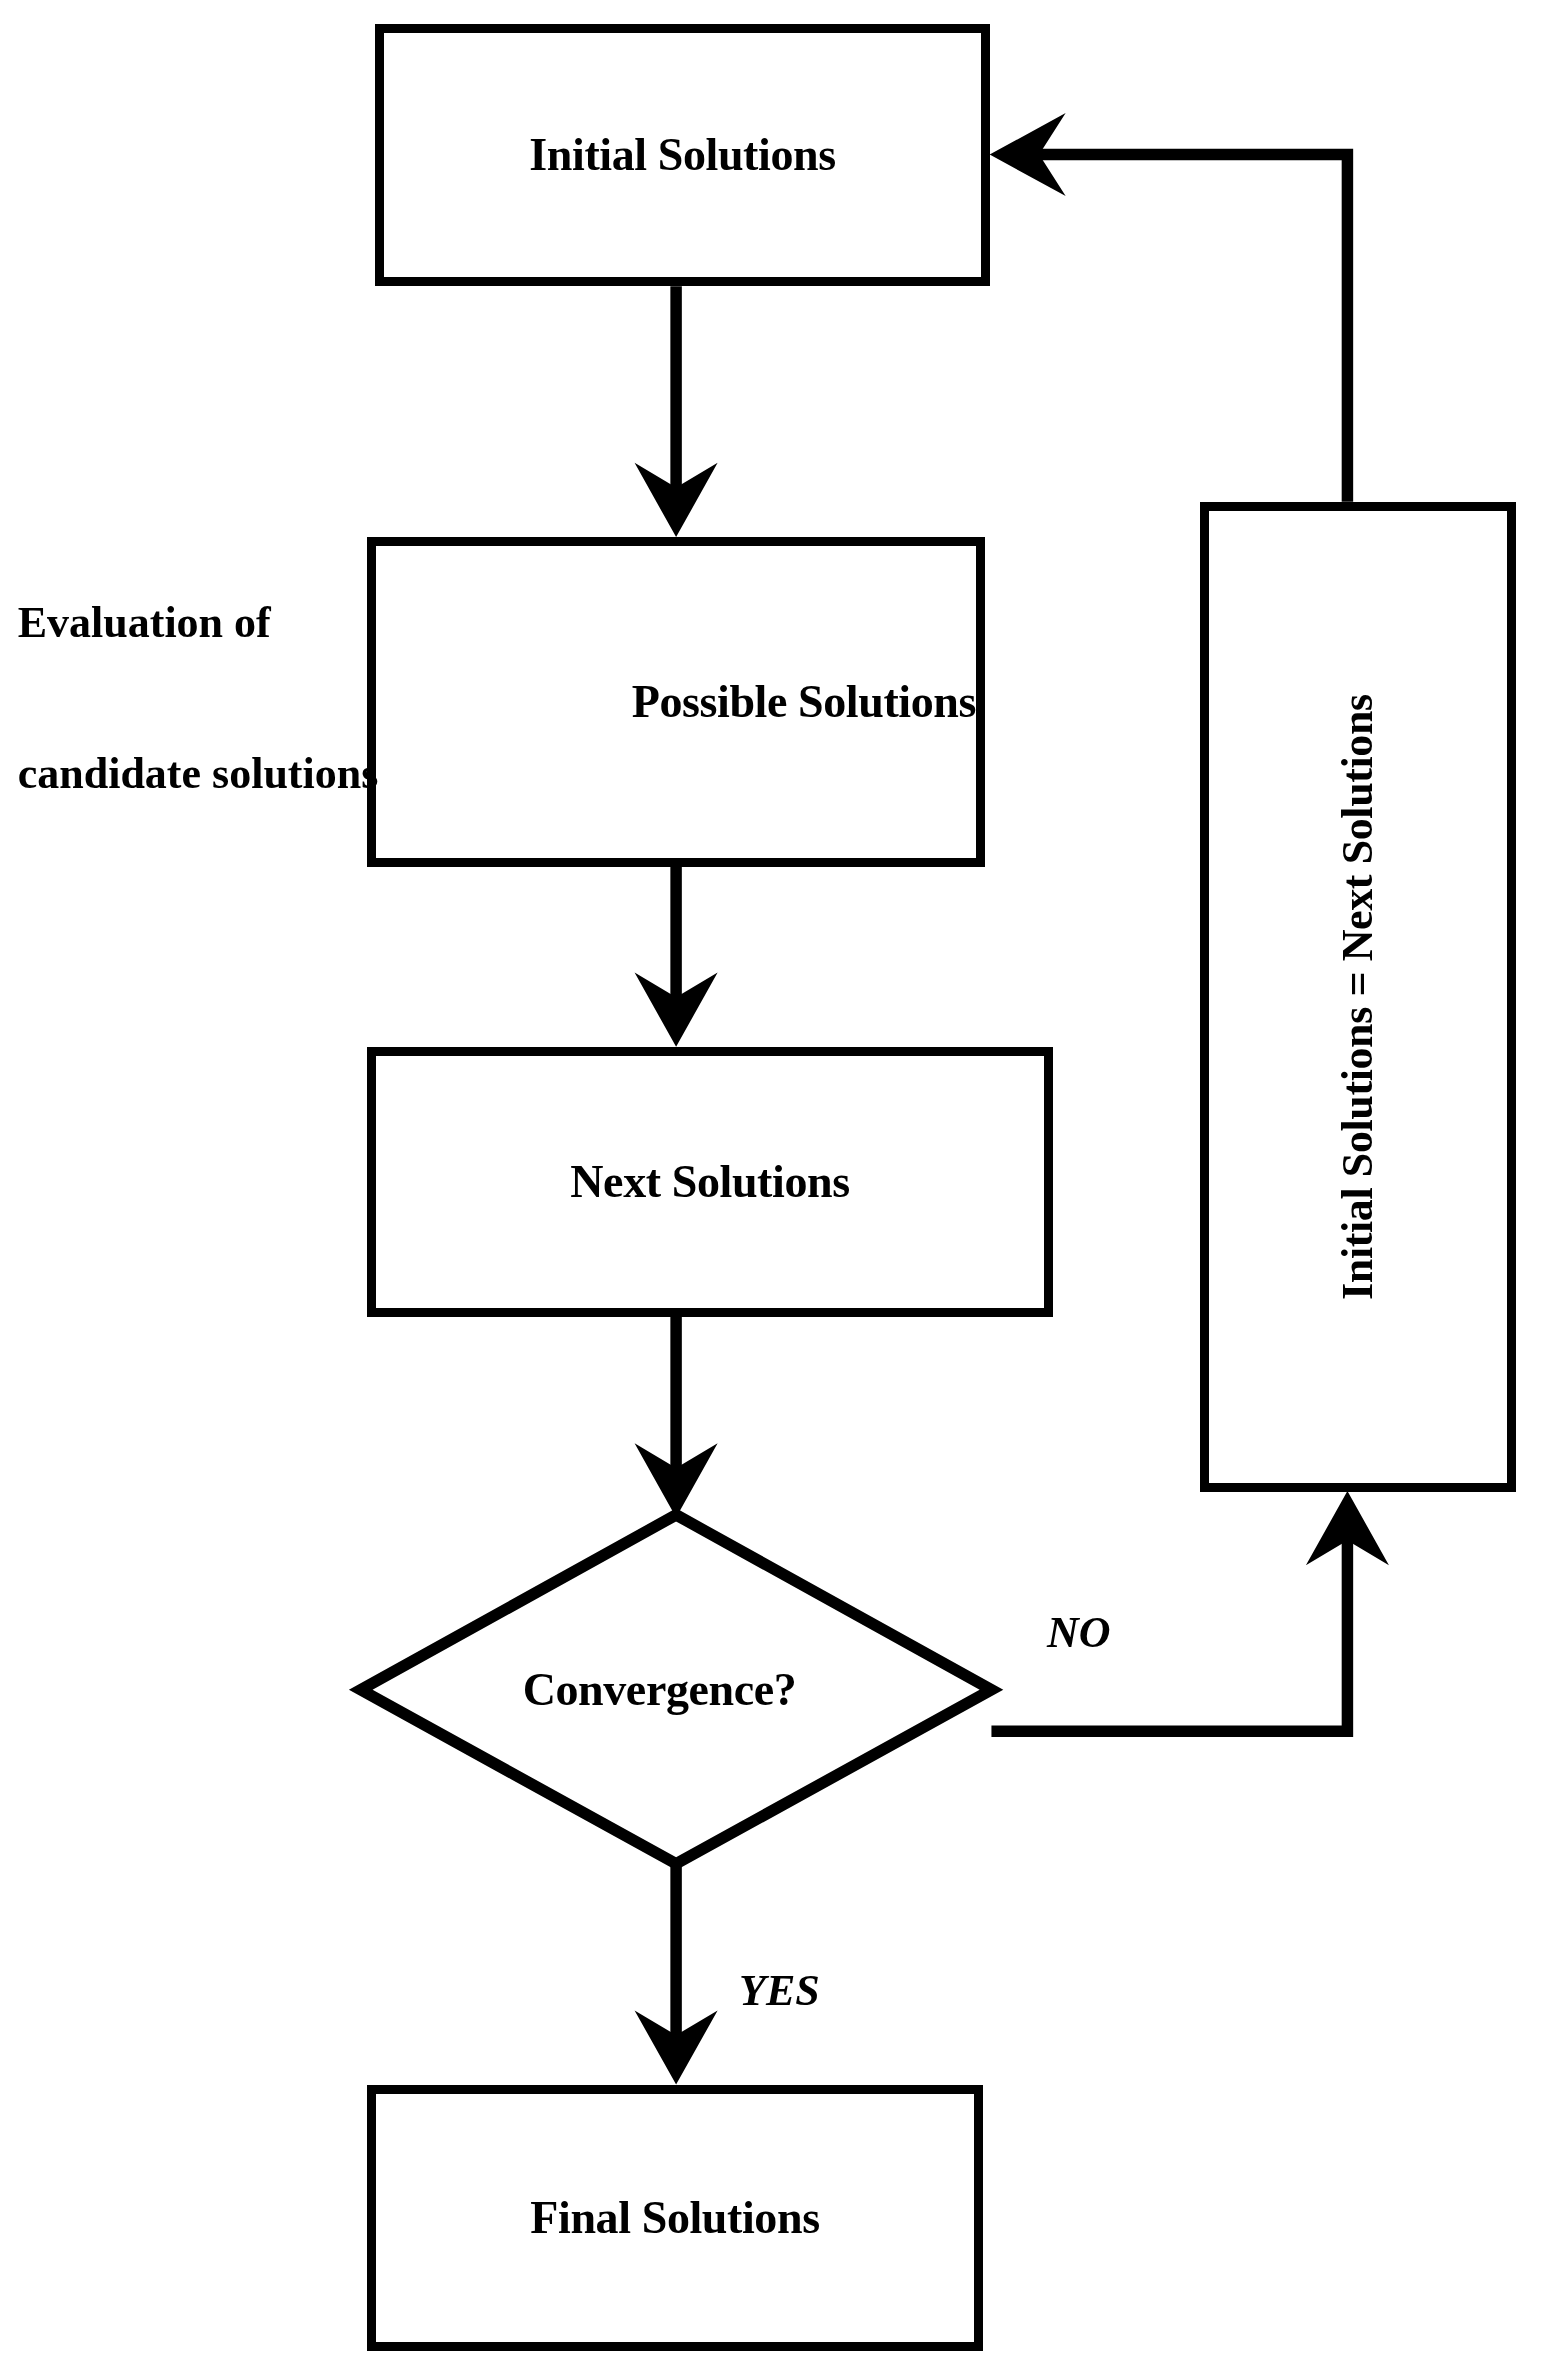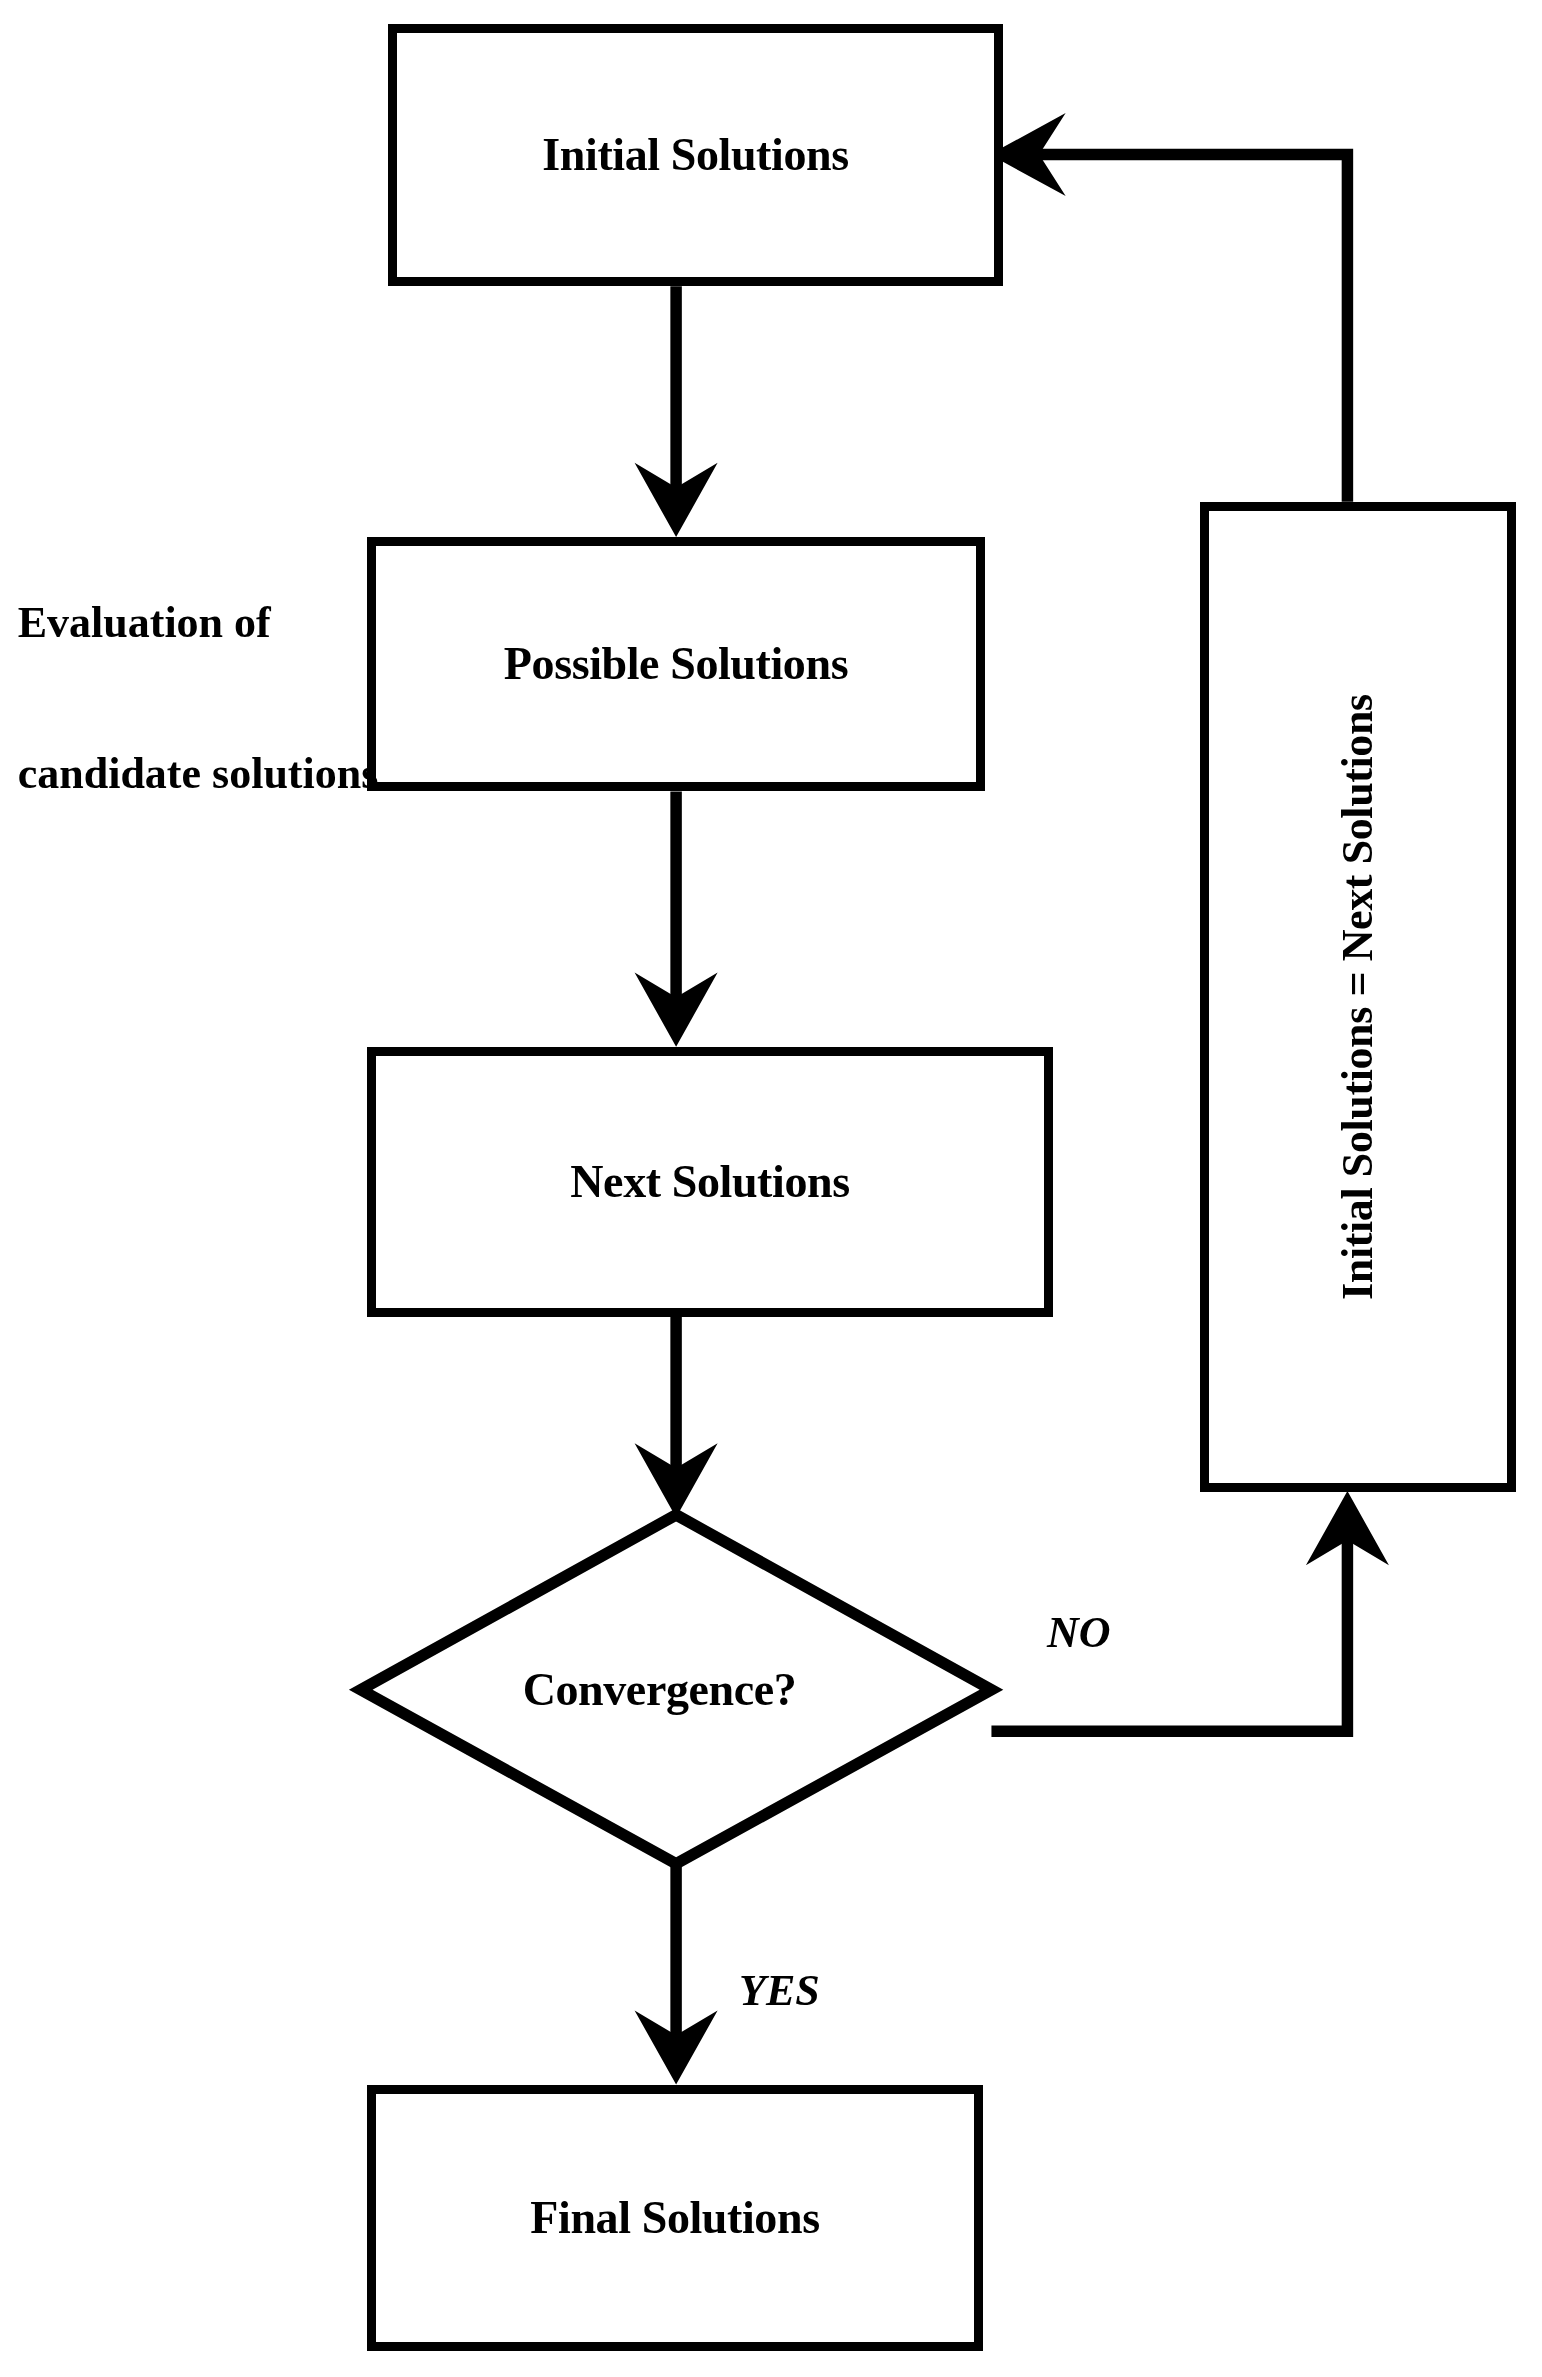--- a/index.html
+++ b/index.html
@@ -36,26 +36,26 @@
     font-family: "Liberation Serif", "DejaVu Serif", serif;
     font-weight: bold;
     color: #000000;
     text-align: center;
     line-height: 1.05;
     white-space: nowrap;
     letter-spacing: -0.4px;
   }
   
   #node-initial-solutions {
-    left: 375px; top: 24px; width: 615px; height: 262px; margin-left: 13px;
+    left: 375px; top: 24px; width: 615px; height: 262px;
   }
   #node-initial-solutions .node-label { font-size: 46px; }
 
   #node-possible-solutions {
-    left: 367px; top: 537px; width: 618px; height: 254px;
+    left: 367px; top: 537px; width: 618px; height: 330px; justify-content: flex-end;
   }
   #node-possible-solutions .node-label { font-size: 46px; }
 
   #node-next-solutions {
     left: 367px; top: 1047px; width: 686px; height: 270px;
   }
   #node-next-solutions .node-label { font-size: 46px; }
 
   #node-final-solutions {
     left: 367px; top: 2085px; width: 616px; height: 266px;

